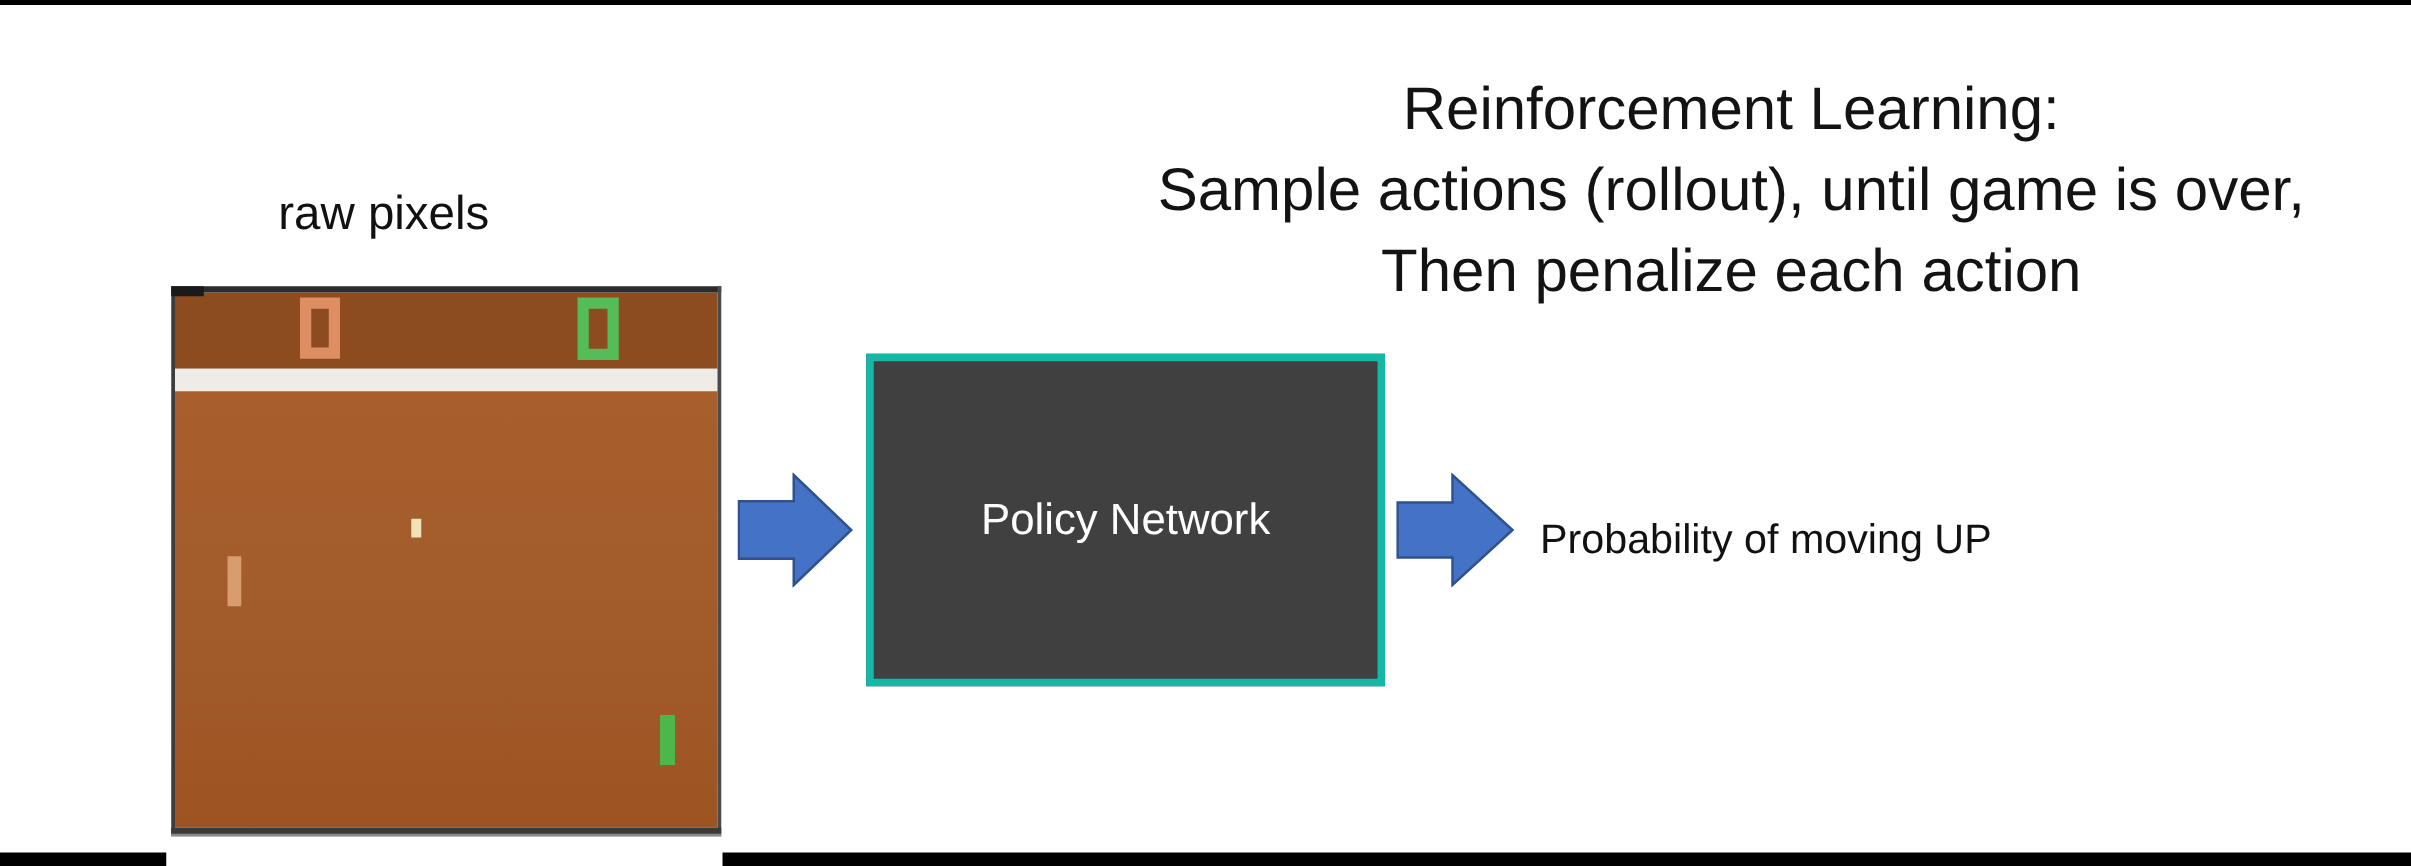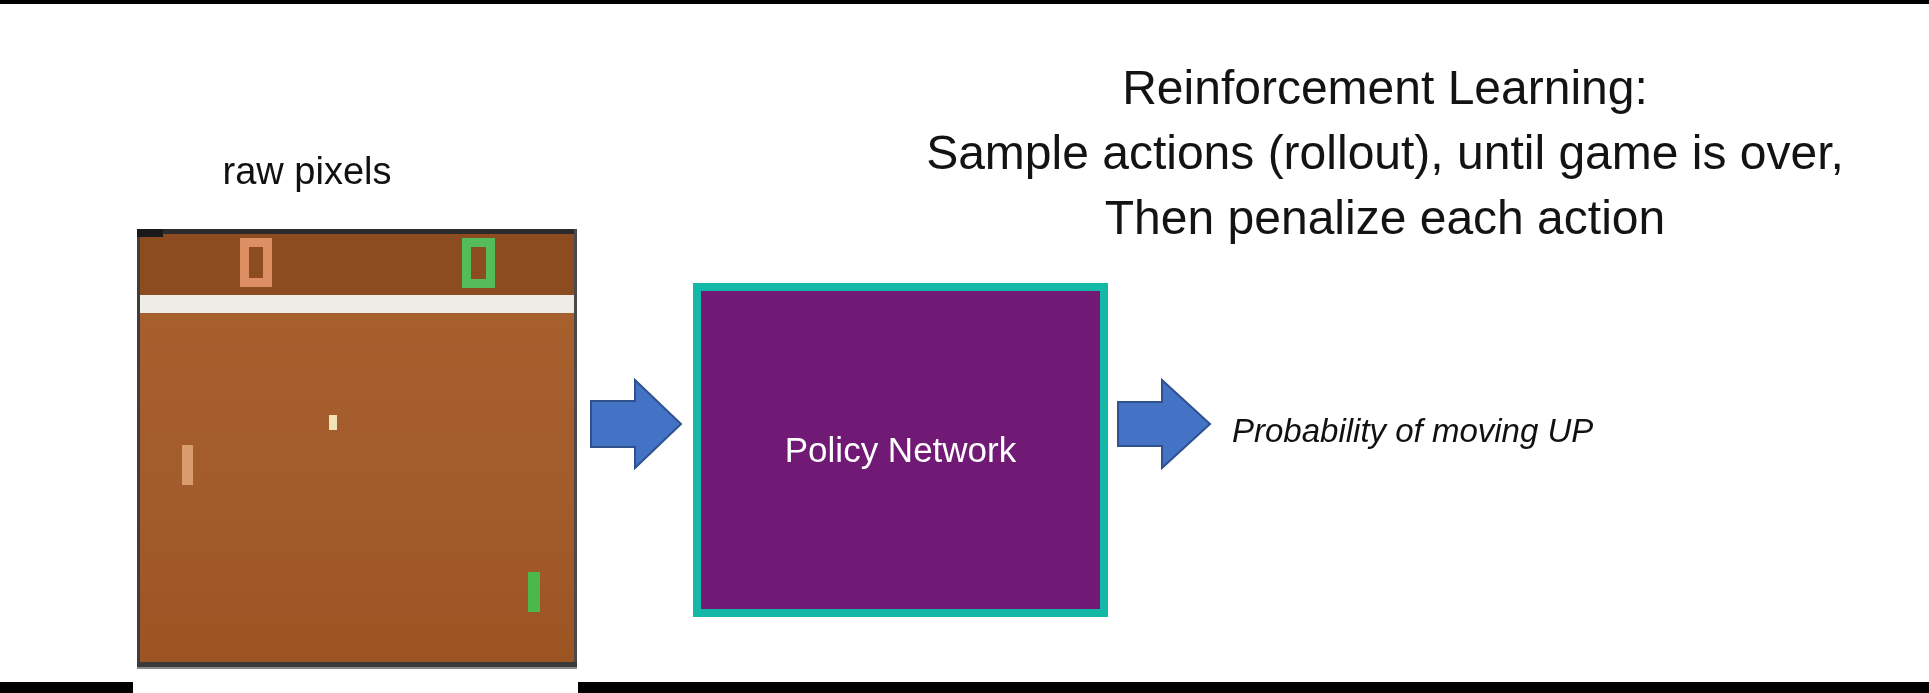--- a/index.html
+++ b/index.html
@@ -39,31 +39,31 @@
   .score-digit{position:absolute;box-sizing:border-box;background:transparent;}
   .score-digit.left{left:103px;top:9px;width:32px;height:49px;border:9px solid #dd8f63;}
   .score-digit.right{left:325px;top:9px;width:33px;height:50px;border:9px solid #55bc5a;}
   .ball{position:absolute;left:192px;top:186px;width:8px;height:15px;background:#f2e2b8;}
   .paddle{position:absolute;}
   .paddle.left{left:45px;top:216px;width:11px;height:40px;background:#d89c6e;}
   .paddle.right{left:391px;top:343px;width:12px;height:40px;background:#4cb84c;}
 
   
   .policy-box{
-    position:absolute;left:693px;top:283px;width:415px;height:334px;
-    background:#701a75;border:8px solid #14b8a6;box-sizing:border-box;
+    position:absolute;left:693px;top:283px;width:415px;height:266px;
+    background:#404040;border:6px solid #14b8a6;box-sizing:border-box;
     display:flex;align-items:center;justify-content:center;
     color:#ffffff;font-size:35px;
   }
   .arrow-svg{position:absolute;}
   .arrow-svg.in{left:590px;top:378px;}
   .arrow-svg.out{left:1117px;top:378px;}
 
   .output-label{
-    position:absolute;left:1232px;top:412px;font-size:33px;color:#111;white-space:nowrap;font-style:italic;
+    position:absolute;left:1232px;top:412px;font-size:33px;color:#111;white-space:nowrap;
   }
 </style>
 </head>
 <body>
 
 <div class="stage">
 
   <div class="bar top"></div>
   <div class="bar bottom-left"></div>
   <div class="bar bottom-right"></div>

